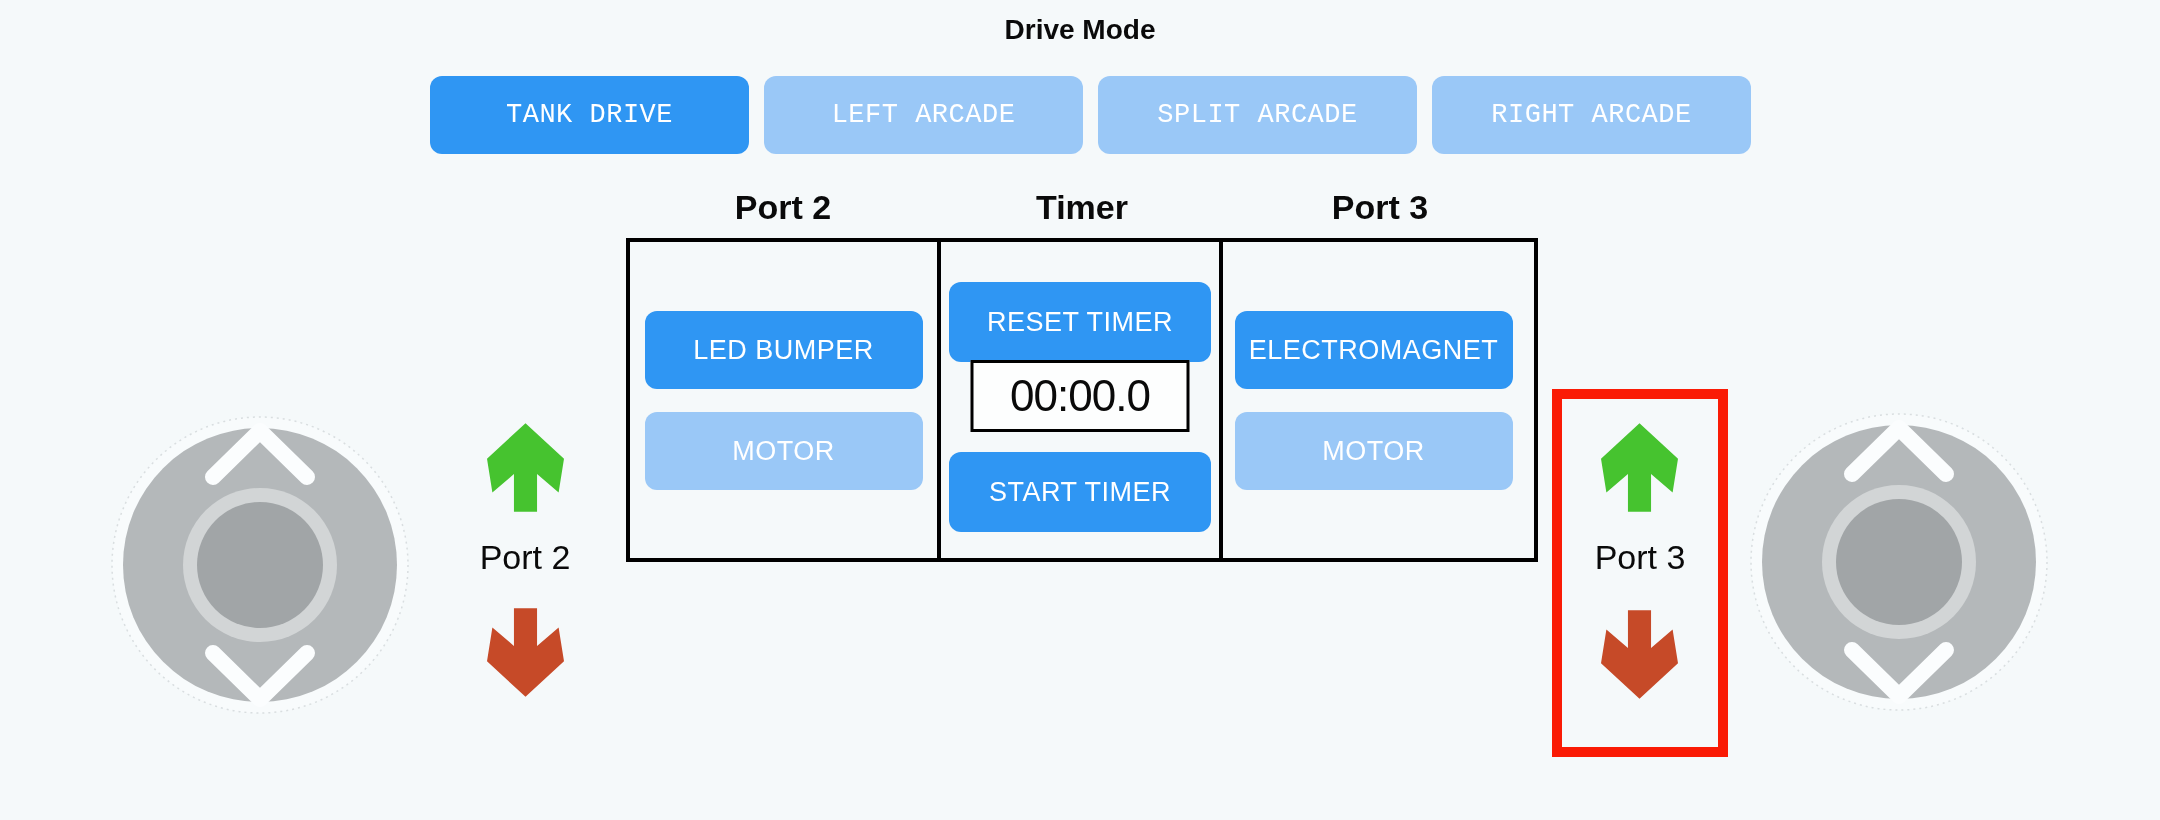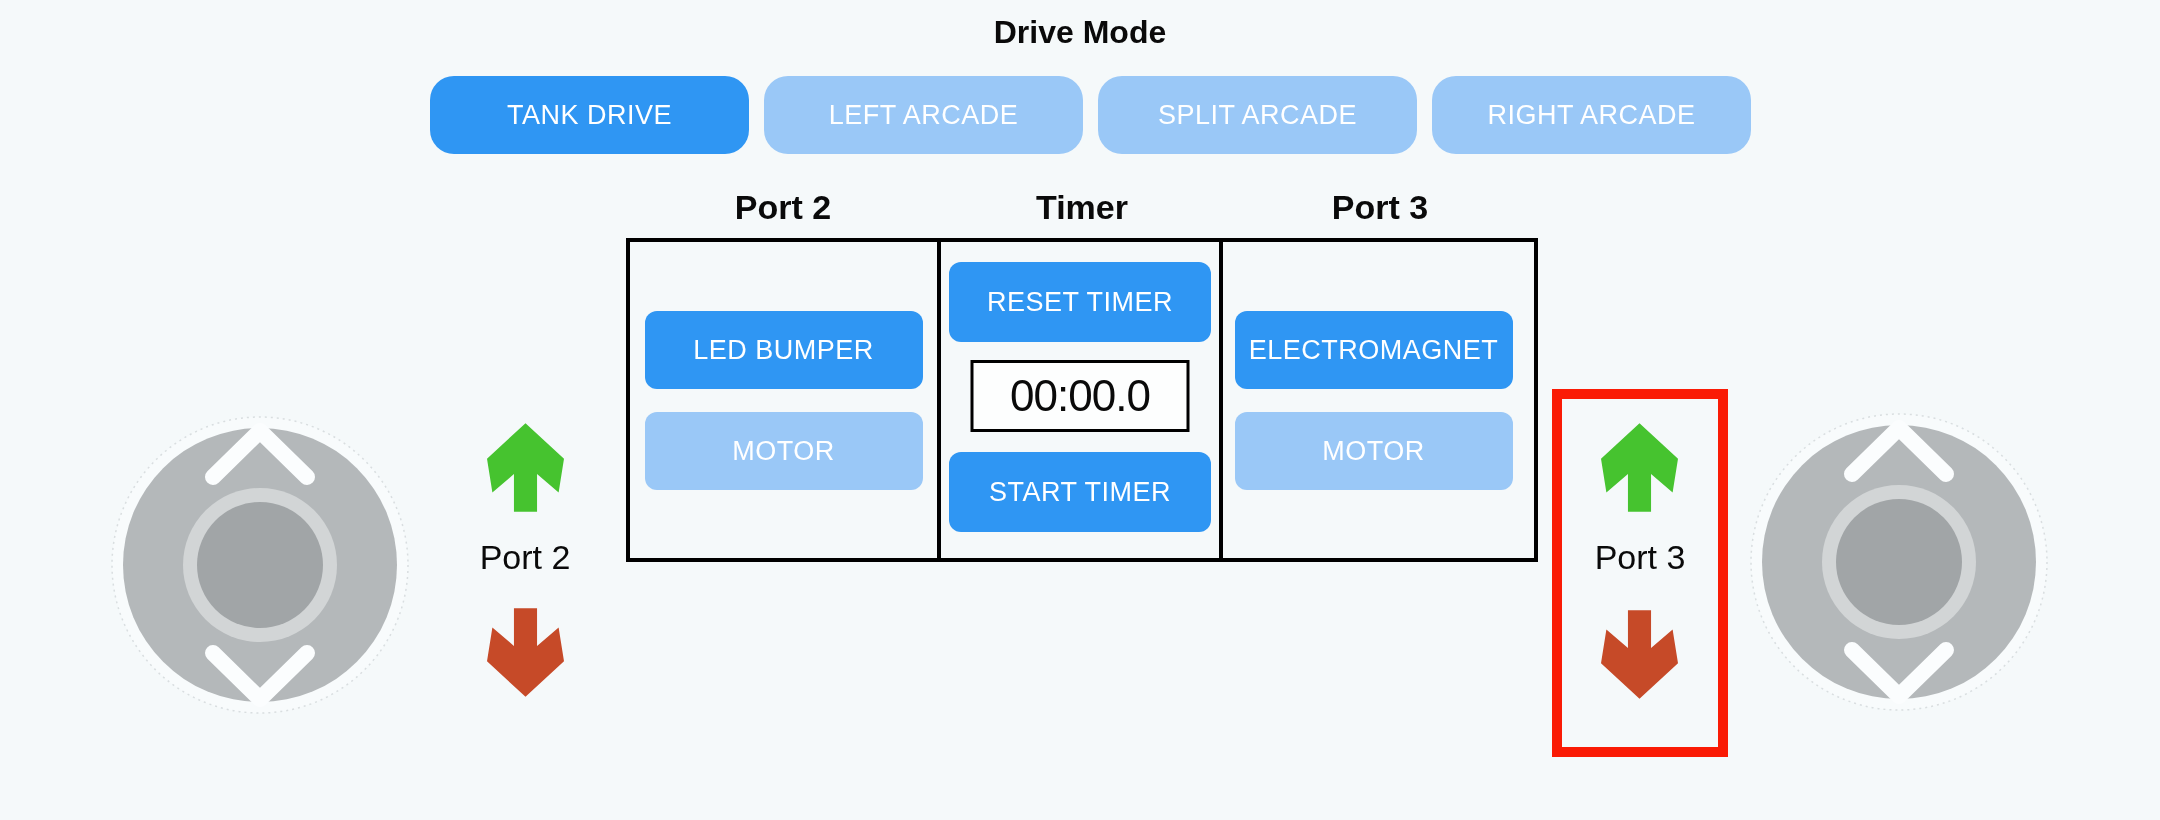--- a/index.html
+++ b/index.html
@@ -6,29 +6,29 @@
   body { background: #f5f9fa; }
   .stage {
     position: relative;
     width: 2160px; height: 820px;
     background: #f5f9fa;
     font-family: "Liberation Sans", sans-serif;
     overflow: hidden;
   }
   .title {
     position: absolute; left: 0; top: 14px; width: 2160px;
-    text-align: center; font-size: 32px; font-weight: bold; color: #0a0a0a;
+    text-align: center; font-size: 28px; font-weight: bold; color: #0a0a0a;
   }
   .drive-row {
     position: absolute; left: 430px; top: 76px;
     display: flex; gap: 15px;
   }
   .drive-btn {
-    width: 319px; height: 78px; border: none; border-radius: 24px;
-    font-family: Liberation Sans, sans-serif;
+    width: 319px; height: 78px; border: none; border-radius: 12px;
+    font-family: Liberation Mono, monospace;
     font-size: 27px; color: #ffffff; letter-spacing: 0.5px;
     display: flex; align-items: center; justify-content: center;
     cursor: pointer; padding: 0;
   }
   .btn-active   { background: #2f96f3; }
   .btn-inactive { background: #9ac8f7; }
 
   .col-header {
     position: absolute; top: 188px; width: 300px;
     text-align: center; font-size: 34px; font-weight: bold; color: #0a0a0a;
@@ -53,21 +53,21 @@
     border: none; border-radius: 12px;
     font-family: "Liberation Sans", sans-serif;
     font-size: 27px; color: #ffffff; letter-spacing: 0.5px;
     display: flex; align-items: center; justify-content: center;
     cursor: pointer; padding: 0;
   }
   .w-port { width: 278px; height: 78px; }
   .w-timer { width: 262px; height: 80px; }
   .pos-top { top: 69px; }
   .pos-bottom { top: 170px; text-align: center; }
-  .pos-reset { top: 20px; }
+  .pos-reset { top: 40px; }
   .pos-start { top: 210px; }
 
   .timer-display {
     position: absolute; left: 50%; transform: translateX(-50%); top: 118px;
     width: 219px; height: 72px; box-sizing: border-box;
     background: #fdfefe; border: 3px solid #000;
     display: flex; align-items: center; justify-content: center;
     font-size: 44px; color: #0a0a0a; letter-spacing: -1px;
   }
 

